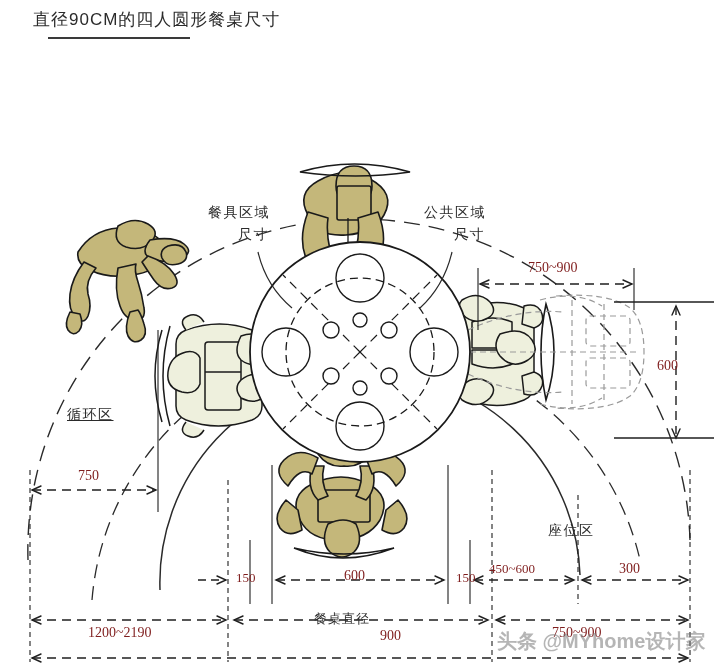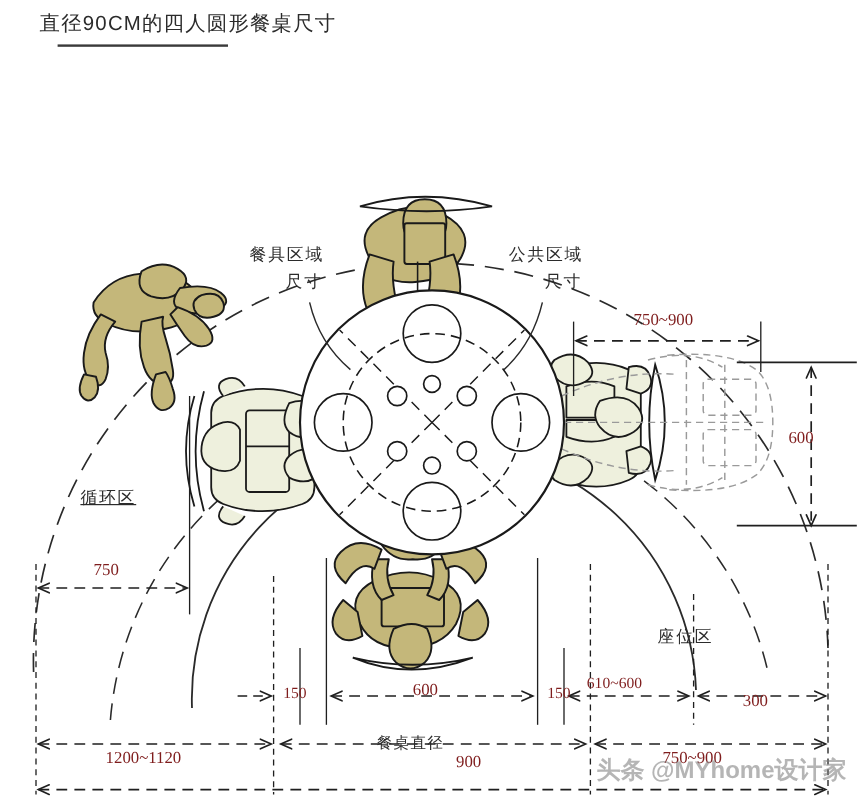--- a/index.html
+++ b/index.html
@@ -272,25 +272,25 @@
   <div class="dim" style="left:528px;top:260px;">750~900</div>
 
   <div class="dim" style="left:657px;top:358px;">600</div>
 
   <div class="dim dim-sm" style="left:236px;top:570px;">150</div>
 
   <div class="dim" style="left:344px;top:568px;">600</div>
 
   <div class="dim dim-sm" style="left:456px;top:570px;">150</div>
 
-  <div class="dim dim-sm" style="left:489px;top:561px;">610~600</div>
-
-  <div class="dim" style="left:619px;top:577px;">300</div>
-
-  <div class="dim" style="left:88px;top:625px;">1200~1120</div>
+  <div class="dim dim-sm" style="left:489px;top:561px;">450~600</div>
+
+  <div class="dim" style="left:619px;top:561px;">300</div>
+
+  <div class="dim" style="left:88px;top:625px;">1200~2190</div>
 
   <div class="lbl cjk-dim" style="left:314px;top:610px;">餐桌直径</div>
   <div class="dim" style="left:344px;top:628px;margin-left:36px;">900</div>
 
   <div class="dim" style="left:552px;top:625px;">750~900</div>
 
   <div class="watermark">头条 @MYhome设计家</div>
 
 </div>
 

